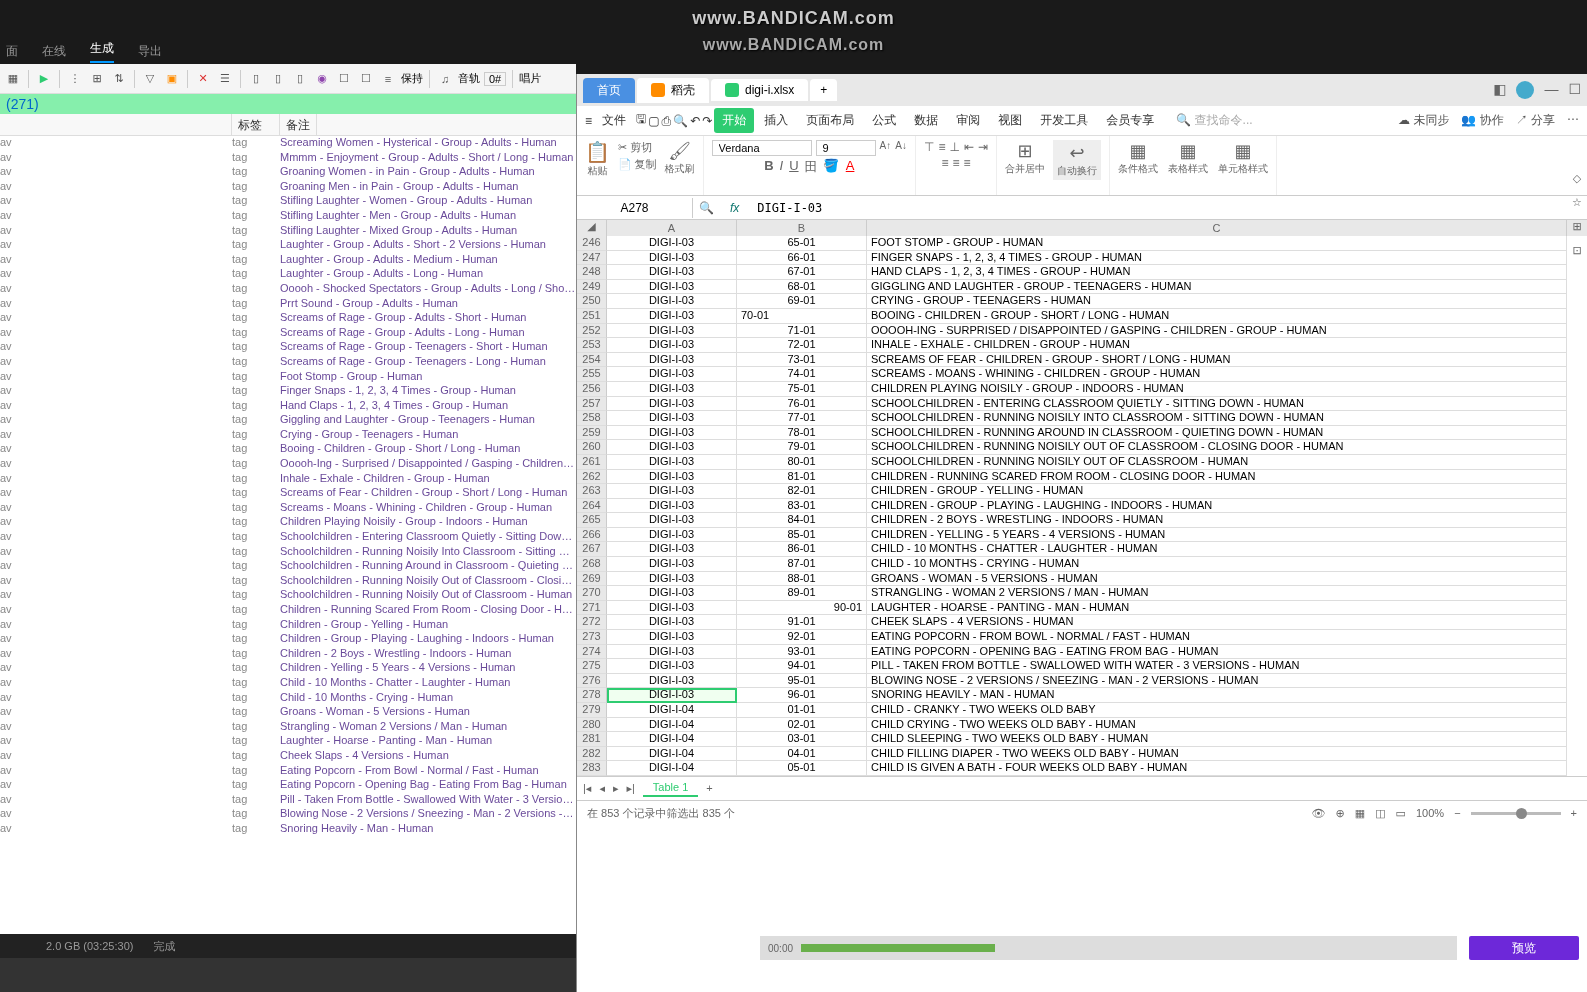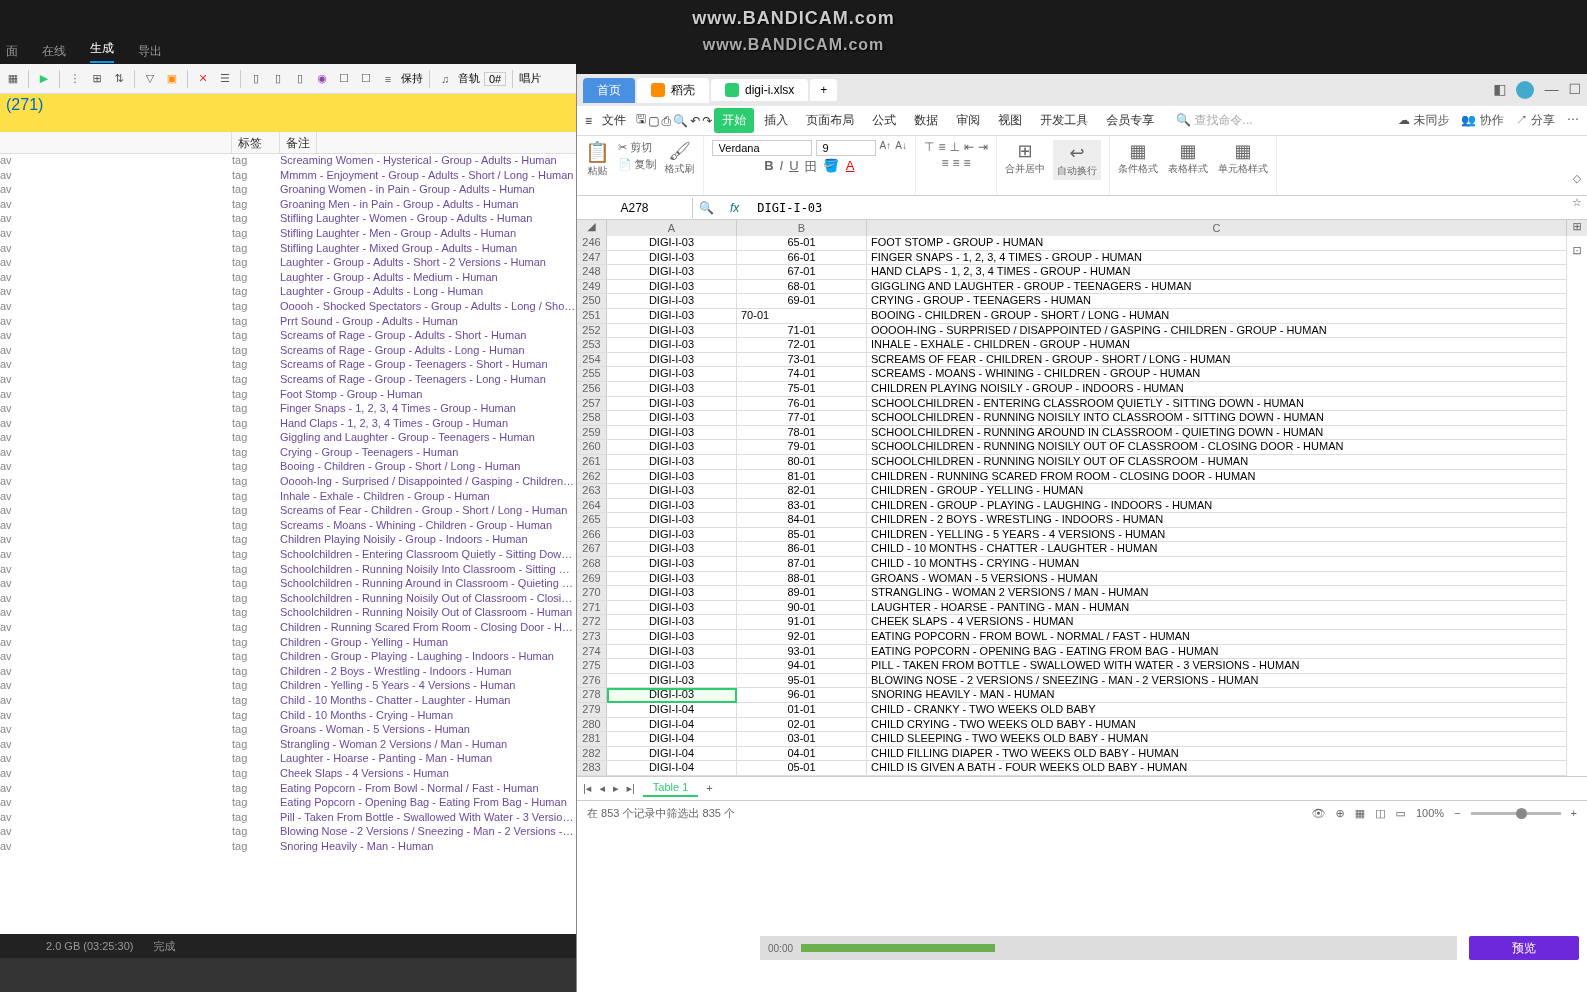--- a/index.html
+++ b/index.html
@@ -8,21 +8,21 @@
 .wm1 { top:8px; } .wm2 { top:36px; font-size:16px; color:#aaa; }
 .desktop { position:absolute; top:0; left:0; right:0; bottom:0; background:#1a1a1a; }
 
 .left-app { position:absolute; top:38px; left:0; width:576px; bottom:0; background:#fff; }
 .left-top { height:26px; background:#1a1a1a; color:#999; font-size:12px; display:flex; align-items:center; gap:24px; padding-left:6px; }
 .left-top span { cursor:pointer; }
 .left-top .active { color:#fff; border-bottom:2px solid #0099ff; padding-bottom:4px; }
 .left-toolbar { height:30px; background:#f5f5f5; border-bottom:1px solid #ddd; display:flex; align-items:center; padding:0 4px; gap:4px; }
 .tb-icon { width:18px; height:18px; display:flex; align-items:center; justify-content:center; color:#555; font-size:11px; cursor:pointer; }
 .tb-sep { width:1px; height:18px; background:#ccc; margin:0 2px; }
-.left-count { height:38px; background:#fde047; color:#0066cc; font-size:16px; padding:2px 6px; }
+.left-count { height:20px; background:#86efac; color:#0066cc; font-size:14px; padding:2px 6px; }
 .left-headers { height:22px; background:#f8f8f8; border-bottom:1px solid #ddd; display:flex; color:#333; font-size:12px; }
 .left-headers div { padding:3px 6px; border-right:1px solid #ddd; }
 .left-rows { overflow:hidden; }
 .left-row { display:flex; height:14.6px; font-size:11px; color:#6a4a9a; }
 .left-row .c1 { width:12px; color:#888; }
 .left-row .c2 { width:220px; color:#888; }
 .left-row .c3 { width:48px; color:#888; }
 .left-row .c4 { flex:1; overflow:hidden; white-space:nowrap; text-overflow:ellipsis; }
 
 .right-app { position:absolute; top:74px; left:576px; right:0; bottom:0; background:#fff; border-left:1px solid #888; }
@@ -700,21 +700,21 @@
           </div>
           <div class="srow">
             <div class="rn">270</div>
             <div class="c ca" style="width:130px;text-align:center">DIGI-I-03</div>
             <div class="c" style="width:130px;text-align:center">89-01</div>
             <div class="c" style="width:700px">STRANGLING - WOMAN 2 VERSIONS / MAN - HUMAN</div>
           </div>
           <div class="srow">
             <div class="rn">271</div>
             <div class="c ca" style="width:130px;text-align:center">DIGI-I-03</div>
-            <div class="c" style="width:130px;text-align:center">90-01</div>
+            <div class="c" style="width:130px;text-align:right">90-01</div>
             <div class="c" style="width:700px">LAUGHTER - HOARSE - PANTING - MAN - HUMAN</div>
           </div>
           <div class="srow">
             <div class="rn">272</div>
             <div class="c ca" style="width:130px;text-align:center">DIGI-I-03</div>
             <div class="c" style="width:130px;text-align:center">91-01</div>
             <div class="c" style="width:700px">CHEEK SLAPS - 4 VERSIONS - HUMAN</div>
           </div>
           <div class="srow">
             <div class="rn">273</div>

